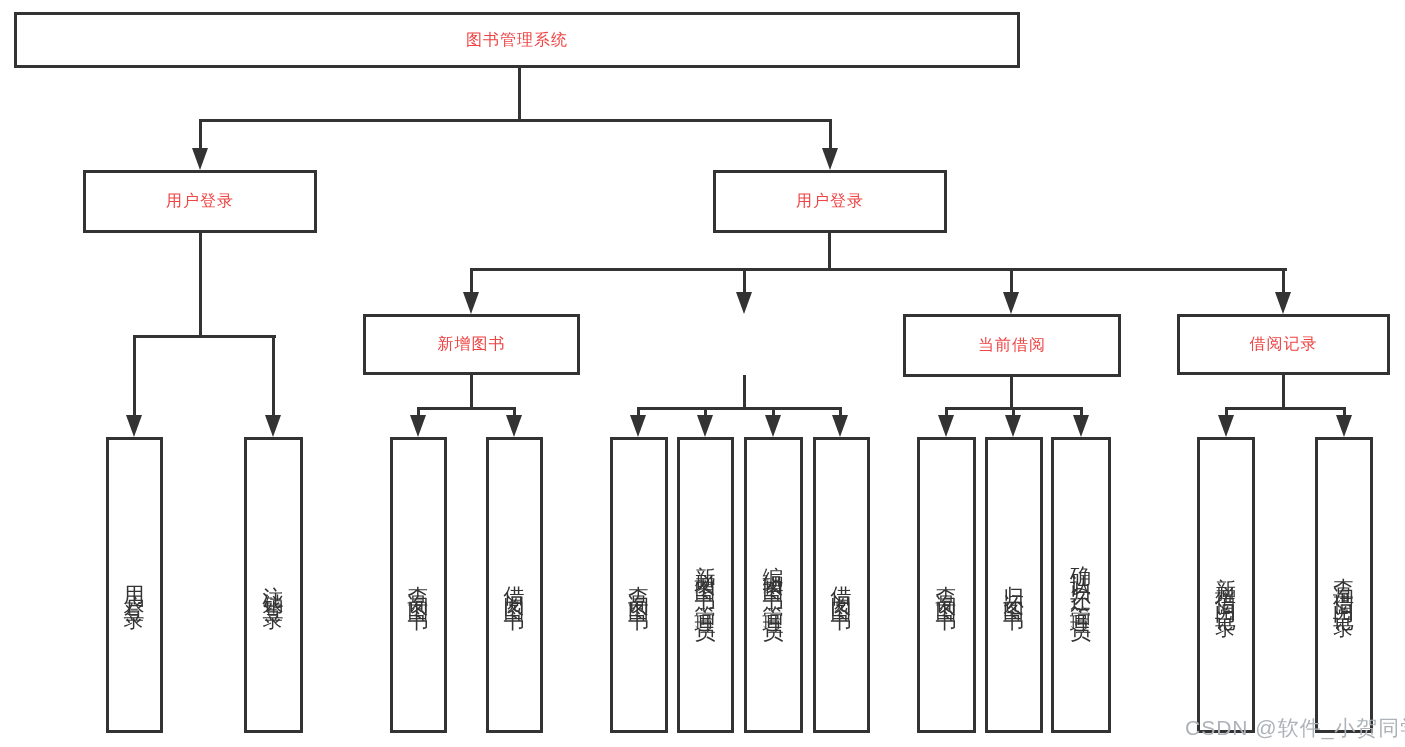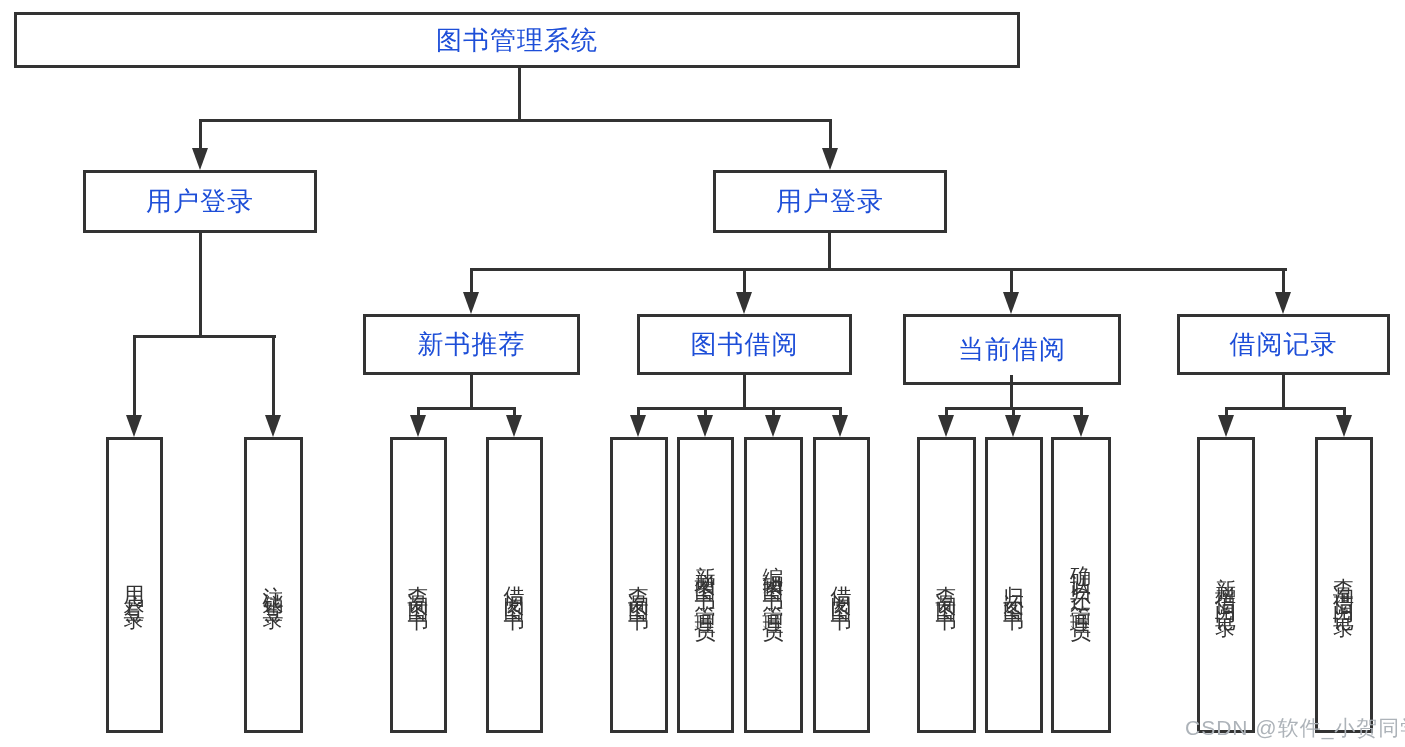--- a/index.html
+++ b/index.html
@@ -12,22 +12,22 @@
     overflow: hidden;
   }
   .node {
     position: absolute;
     box-sizing: border-box;
     border: 3px solid #333333;
     background: #ffffff;
     display: flex;
     align-items: center;
     justify-content: center;
-    color: #1d4ed8;
-    font-size: 26px;
+    color: #ef4444;
+    font-size: 16px;
     letter-spacing: 1px;
     white-space: nowrap;
   }
   .vnode {
     position: absolute;
     box-sizing: border-box;
     border: 3px solid #333333;
     background: #ffffff;
     display: flex;
     align-items: center;
@@ -89,23 +89,22 @@
   <div class="hline" style="left:470px; top:268px; width:817px;"></div>
   <div class="vline" style="left:470px; top:268px; height:32px;"></div>
   <div class="arrow" style="left:463px; top:292px;"></div>
   <div class="vline" style="left:743px; top:268px; height:32px;"></div>
   <div class="arrow" style="left:736px; top:292px;"></div>
   <div class="vline" style="left:1010px; top:268px; height:32px;"></div>
   <div class="arrow" style="left:1003px; top:292px;"></div>
   <div class="vline" style="left:1282px; top:268px; height:32px;"></div>
   <div class="arrow" style="left:1275px; top:292px;"></div>
 
-  <div class="node" style="left:363px; top:314px; width:217px; height:61px;">新书推荐</div>
-  <div class="node" style="left:637px; top:314px; width:215px; height:61px;">图书借阅</div>
-  <div class="node" style="left:903px; top:314px; width:218px; height:71px;">当前借阅</div>
+  <div class="node" style="left:363px; top:314px; width:217px; height:61px;">新增图书</div>
+  <div class="node" style="left:903px; top:314px; width:218px; height:63px;">当前借阅</div>
   <div class="node" style="left:1177px; top:314px; width:213px; height:61px;">借阅记录</div>
 
   <div class="vline" style="left:470px; top:375px; height:35px;"></div>
   <div class="hline" style="left:417px; top:407px; width:99px;"></div>
   <div class="vline" style="left:417px; top:407px; height:14px;"></div>
   <div class="arrow" style="left:410px; top:415px;"></div>
   <div class="vline" style="left:513px; top:407px; height:14px;"></div>
   <div class="arrow" style="left:506px; top:415px;"></div>
 
   <div class="vline" style="left:743px; top:375px; height:35px;"></div>

